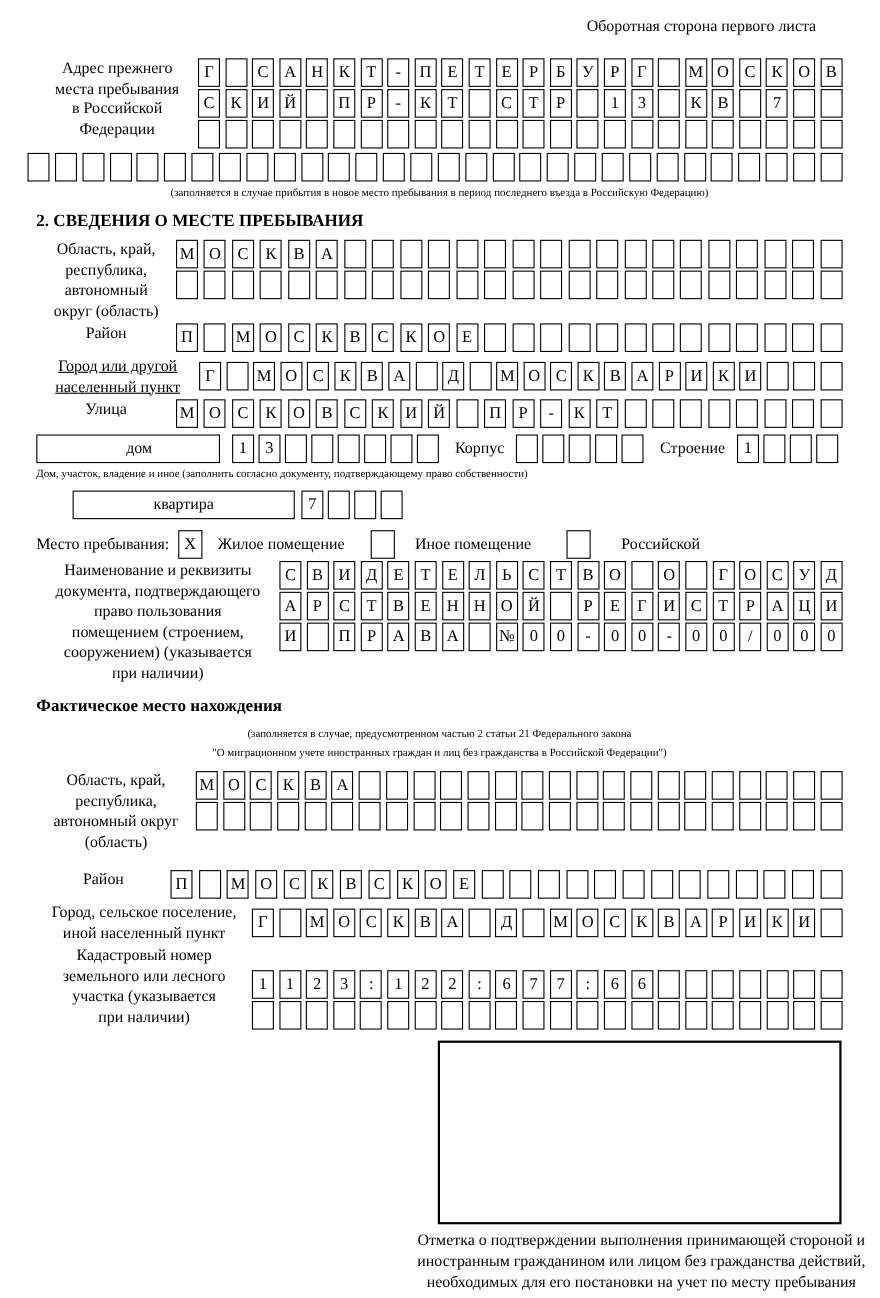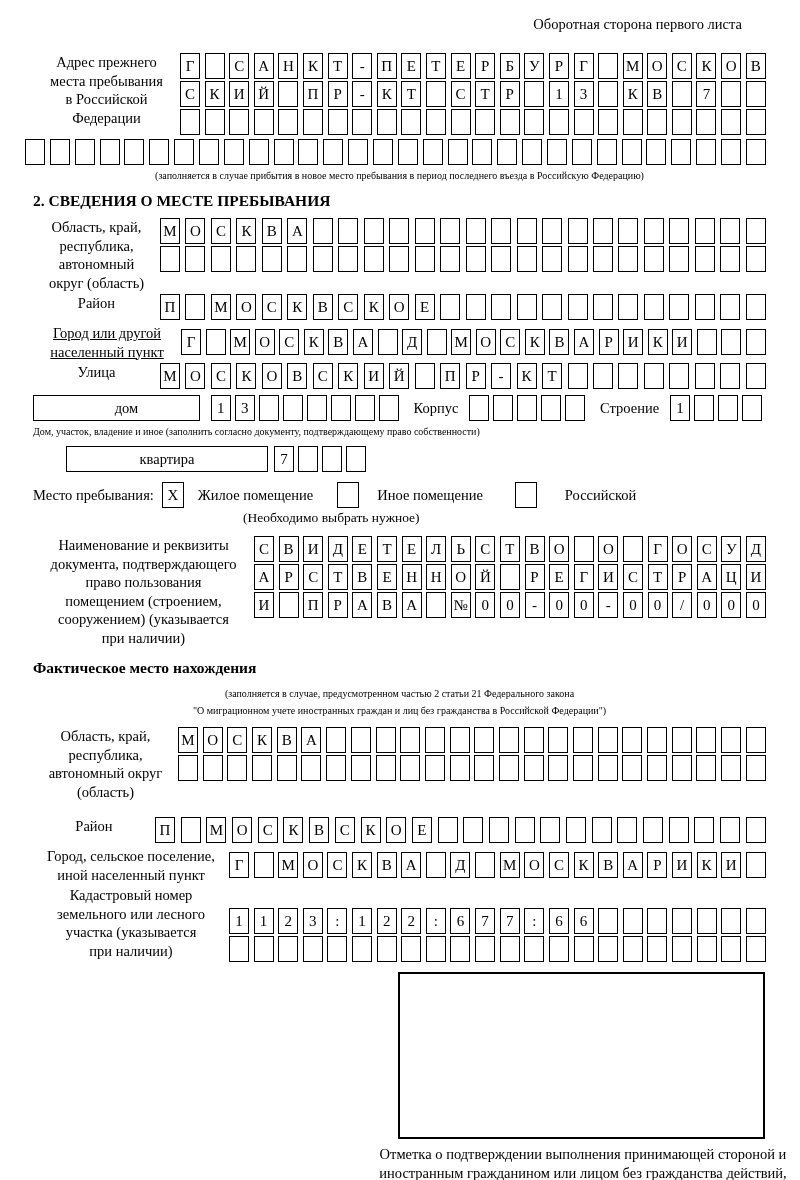--- a/index.html
+++ b/index.html
@@ -394,21 +394,20 @@
     <span>Жилое помещение</span>
     <div class="boxes cb" style="margin:0 18px 0 24px;">
         <span class="cell"></span>
       </div>
     <span>Иное помещение</span>
     <div class="boxes cb" style="margin:0 28px 0 32px;">
         <span class="cell"></span>
       </div>
     <span>Российской</span>
   </div>
-  <div class="mesto-note">(Необходимо выбрать нужное)</div>
 
   <div class="frow">
     <div class="label w221">Наименование и реквизиты
 документа, подтверждающего
 право пользования
 помещением (строением,
 сооружением) (указывается
 при наличии)</div>
     <div class="rows">
       <div class="boxes">

